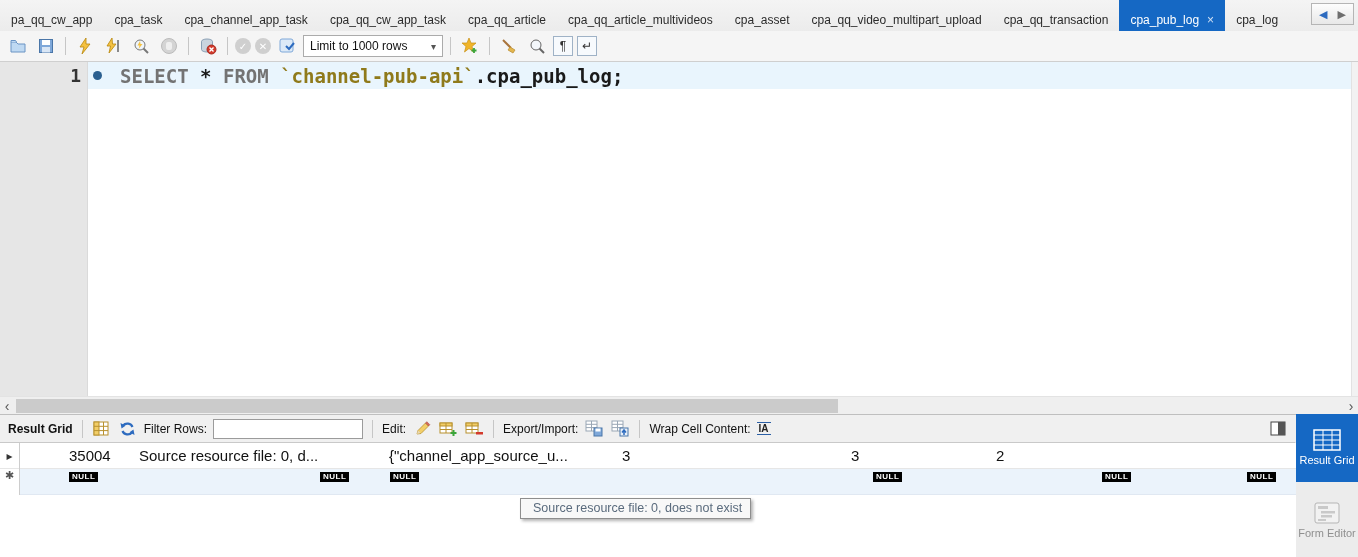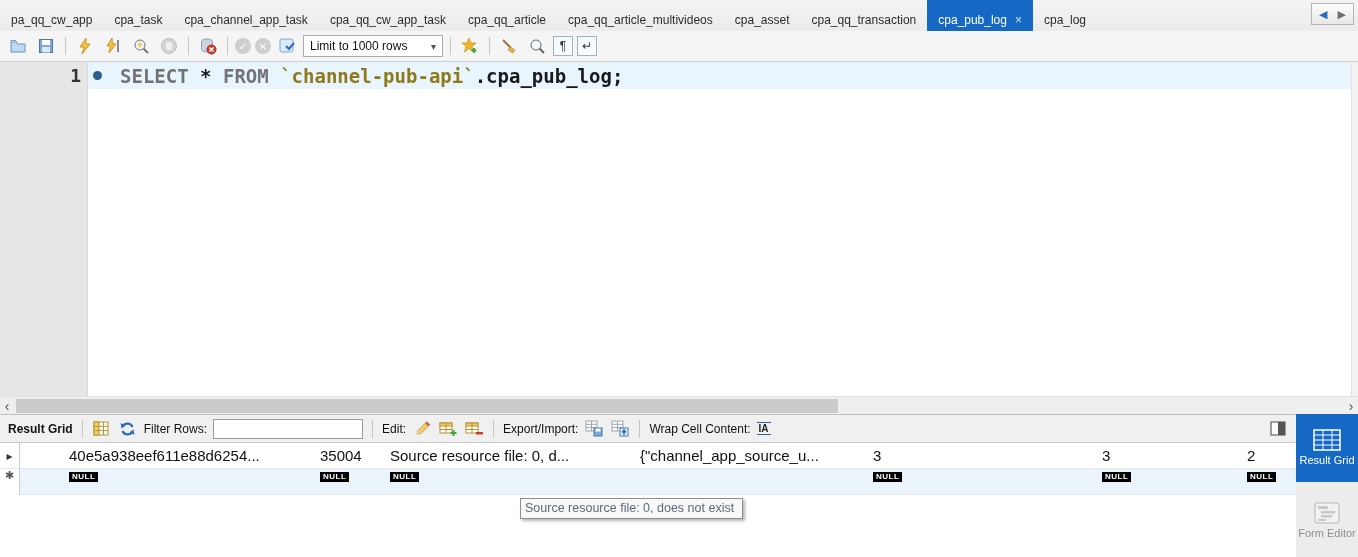--- a/index.html
+++ b/index.html
@@ -85,21 +85,21 @@
   .g-null .col-marker { background:#FFF; }
   .row-marker { font-size:12px; color:#333; }
   .new-marker { font-size:11px; color:#555; }
   .null-badge { display:inline-block; background:#000000; color:#FFF; font-size:8px; font-weight:bold;
                 padding:1px 3px; line-height:1.1; letter-spacing:0.5px; align-self:flex-start; margin-top:3px; }
   .g-null .cell { display:flex; align-items:flex-start; height:26px; }
 
   
   .tooltip { position:absolute; left:520px; top:498px; background:#F8F8F8; border:1px solid #8E8E8E;
              box-shadow:2px 2px 3px rgba(0,0,0,0.3); font-size:12.5px; color:#5A6B7D;
-             padding:2px 8px 3px 4px; white-space:nowrap; z-index:50; }
+             padding:2px 8px 3px 12px; white-space:nowrap; z-index:50; }
 
   
   .side-panel { position:absolute; top:414px; right:0; width:62px; height:143px; background:#ECECEC; }
   .sp-btn { width:62px; display:flex; flex-direction:column; align-items:center; justify-content:center;
             gap:3px; font-size:11px; line-height:1.15; text-align:center; cursor:default; }
   .sp-result { height:68px; background:#1568C4; color:#FFF; position:relative; }
   .sp-form { height:62px; margin-top:8px; color:#8F8F8F; }
   .notch { position:absolute; left:-9px; top:28px; width:0; height:0;
            border-top:9px solid transparent; border-bottom:9px solid transparent;
            border-right:9px solid #FFFFFF; }
@@ -125,20 +125,23 @@
     <div class="tab">
         <span>cpa_qq_article</span>
       </div>
     <div class="tab">
         <span>cpa_qq_article_multivideos</span>
       </div>
     <div class="tab">
         <span>cpa_asset</span>
       </div>
     <div class="tab">
+        <span>cpa_qq_video_multipart_upload</span>
+      </div>
+    <div class="tab">
         <span>cpa_qq_transaction</span>
       </div>
     <div class="tab active">
       <span>cpa_pub_log</span>
       <span class="close">×</span>
     </div>
     <div class="tab">
         <span>cpa_log</span>
       </div>
     <div class="tab-nav">
@@ -332,21 +335,20 @@
         </svg>
     </span>
   </div>
 
   <div class="grid">
     <div class="g-row g-data">
       <div class="cell col-marker">
           <span class="row-marker">▸</span>
         </div>
       <div class="cell col-id"></div>
-      <div class="cell col-uuid">40e5a938eef611e88d6254...</div>
       <div class="cell col-code">35004</div>
       <div class="cell col-msg">Source resource file: 0, d...</div>
       <div class="cell col-data">{"channel_app_source_u...</div>
       <div class="cell col-hcn">3</div>
       <div class="cell col-cbs">3</div>
       <div class="cell col-status">2</div>
     </div>
     <div class="g-row g-null">
       <div class="cell col-marker">
           <span class="new-marker">✱</span>

